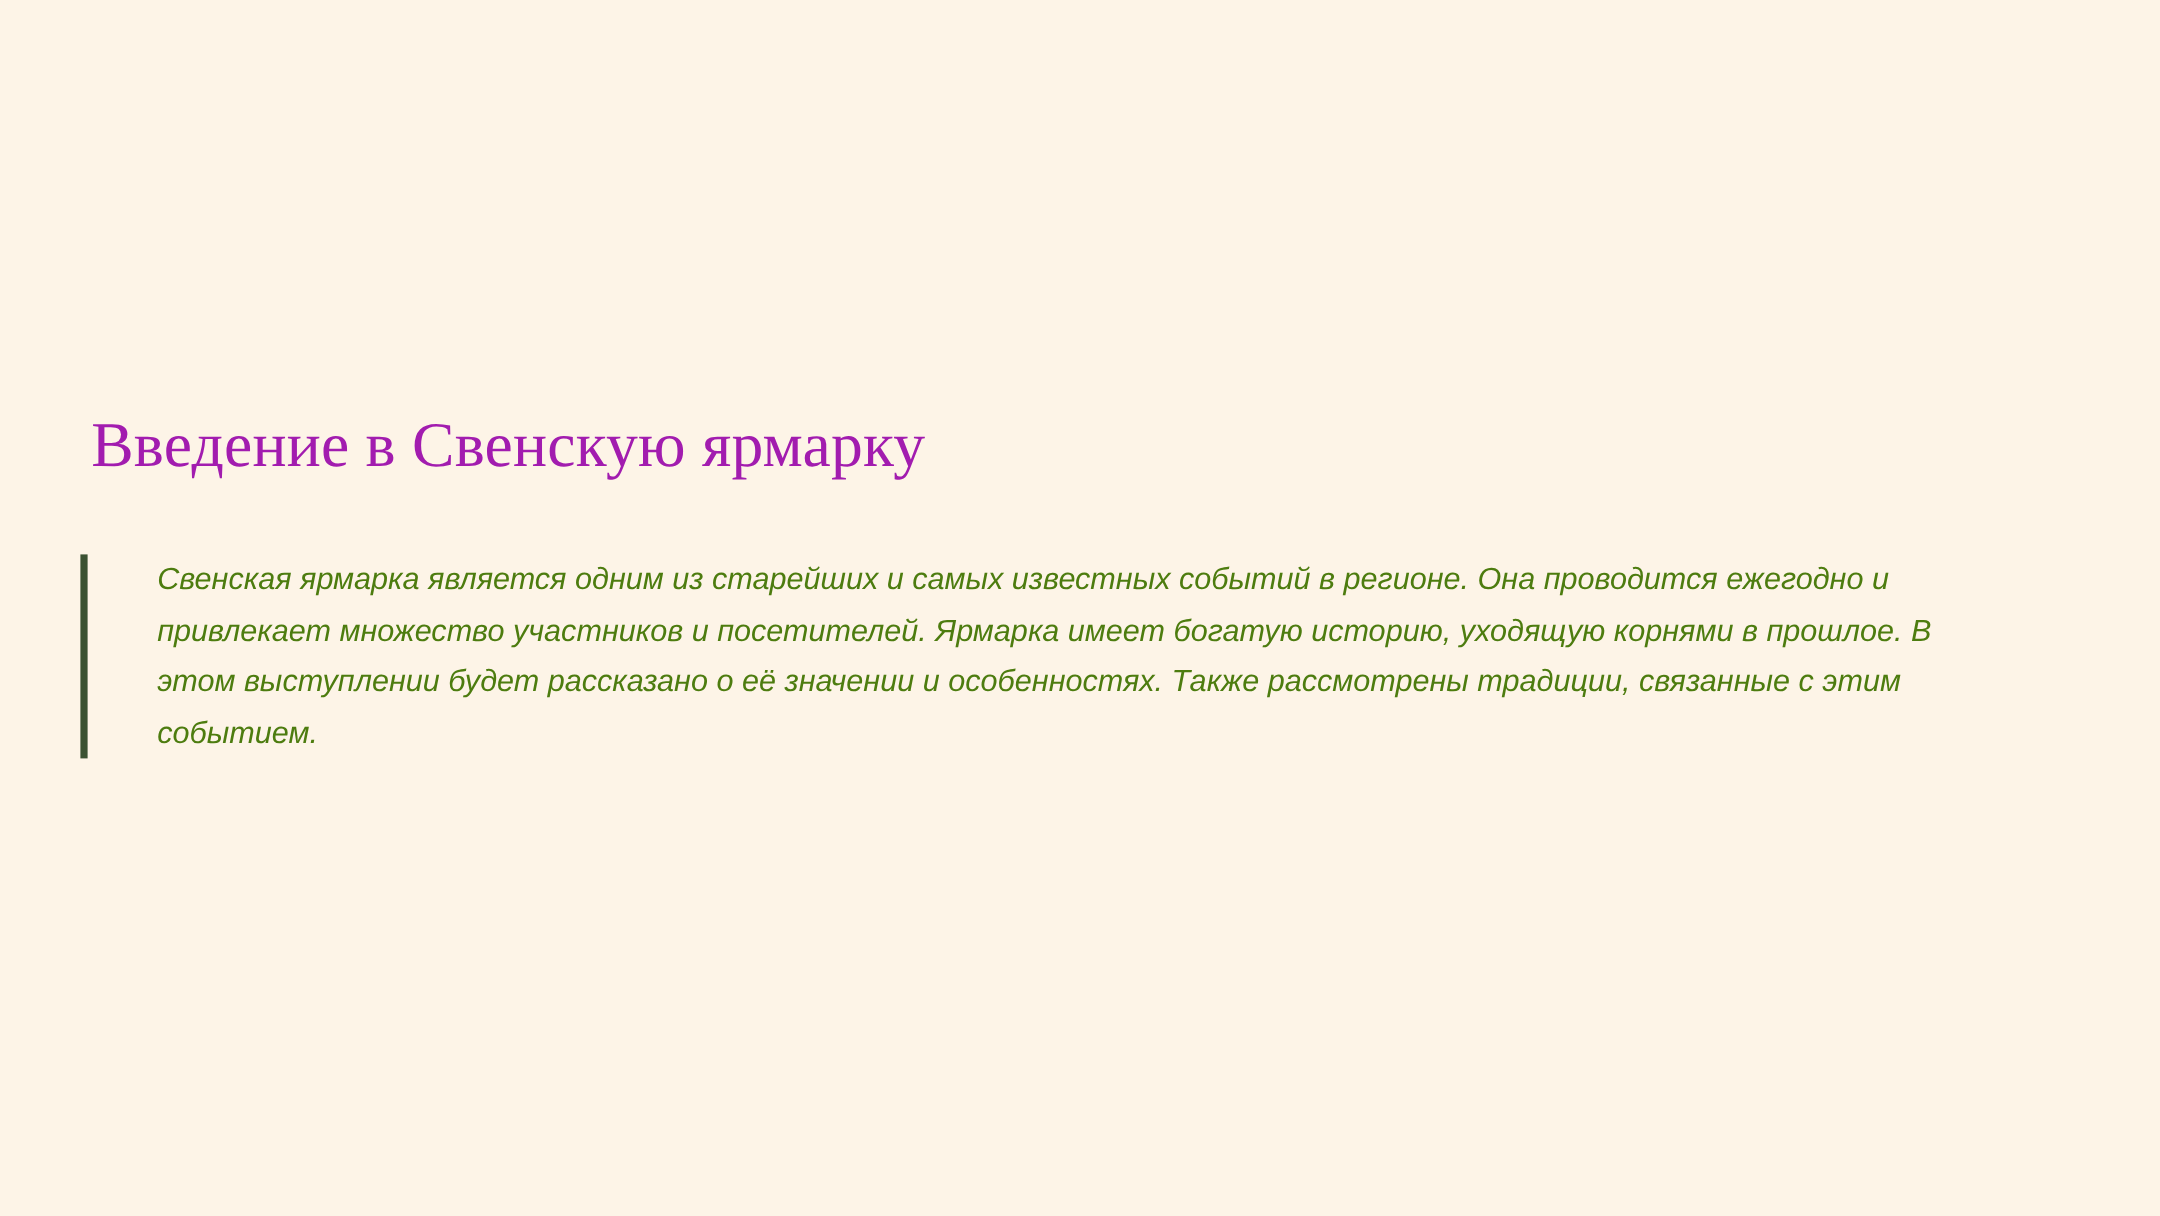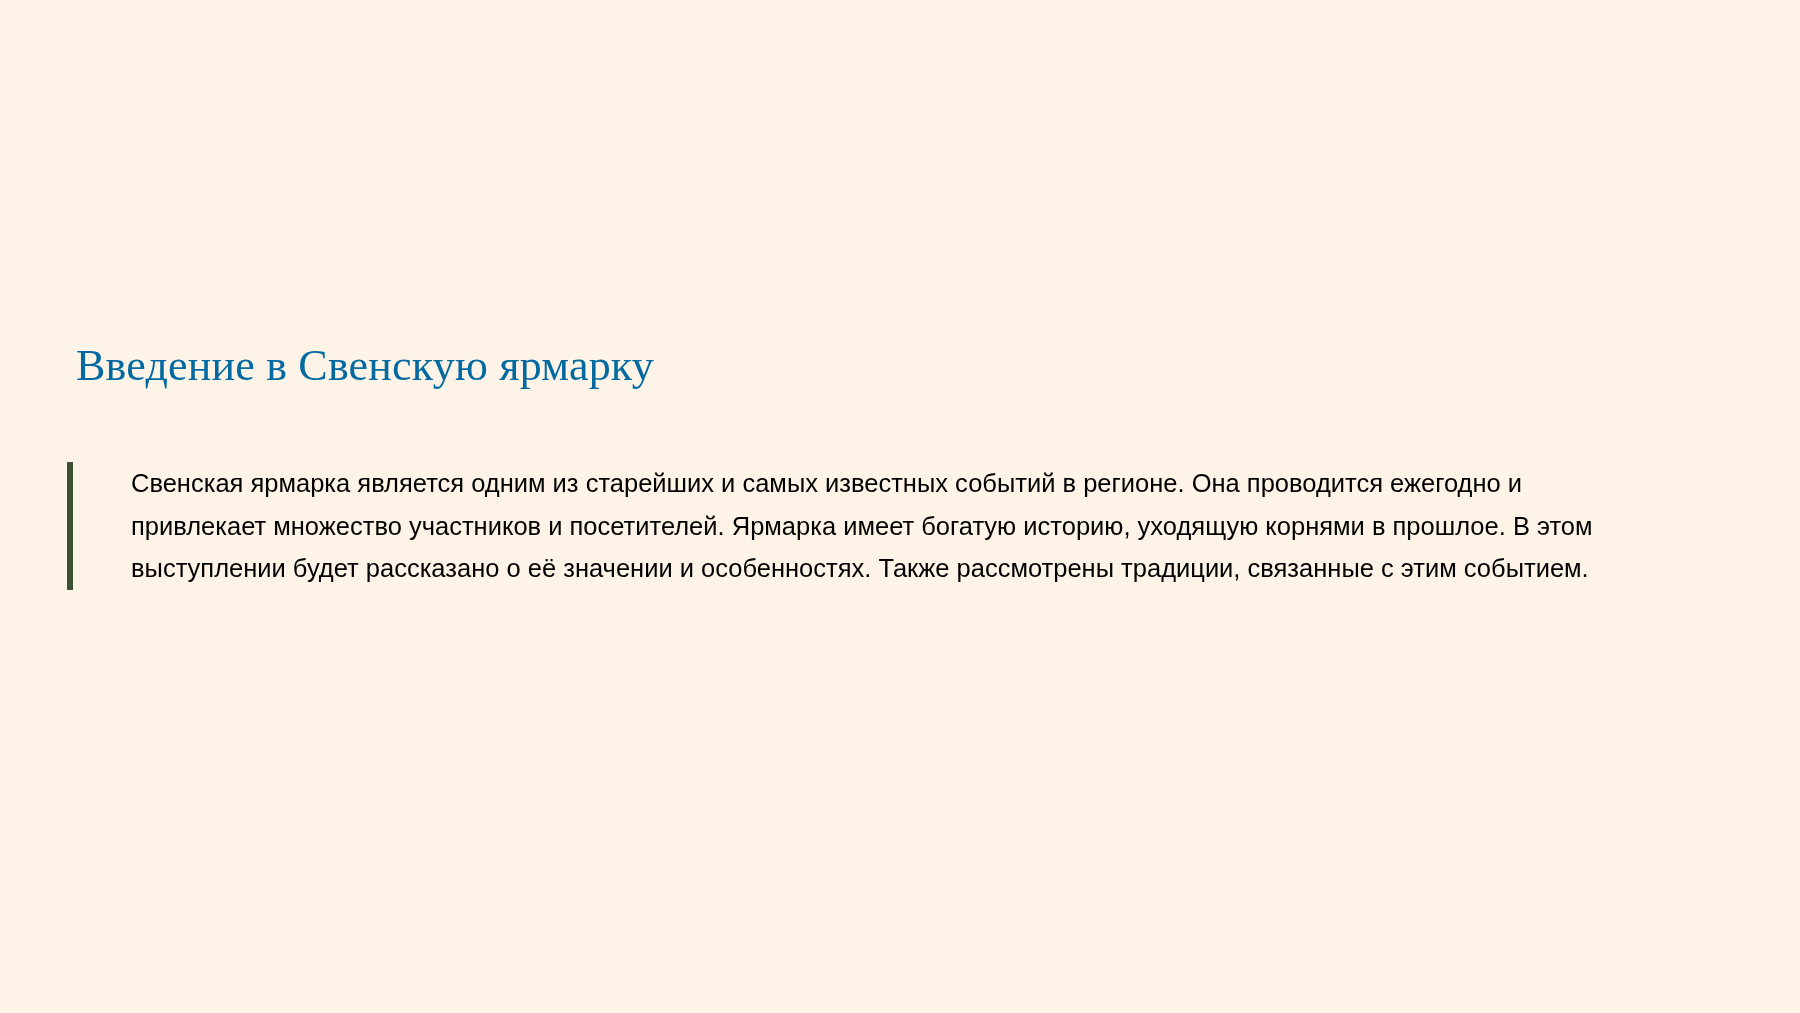--- a/index.html
+++ b/index.html
@@ -23,24 +23,24 @@
     height: 1013px;
     background: #fdf4e7;
   }
 
   
   .slide-title {
     position: absolute;
     left: 76px;
     top: 340px;
     font-family: "Liberation Serif", "DejaVu Serif", serif;
-    font-size: 44px;
+    font-size: 53px;
     line-height: 1.18;
     font-weight: 400;
-    color: #0369a1;
+    color: #a21caf;
     letter-spacing: 0.2px;
     white-space: nowrap;
   }
 
   
   .body-block {
     position: absolute;
     left: 67px;
     top: 462px;
     width: 1650px;
@@ -55,23 +55,24 @@
     align-self: stretch;
   }
 
   .body-text {
     flex: 1 1 auto;
     padding-left: 58px;
     font-family: "Liberation Sans", sans-serif;
     font-size: 25.5px;
     line-height: 42.5px;
     font-weight: 400;
-    color: #000000;
+    color: #4d7c0f;
     max-width: 1580px;
     text-align: left;
+    font-style: italic;
   }
 </style>
 </head>
 <body>
 
 <div class="slide">
 
   <h1 class="slide-title">Введение в Свенскую ярмарку</h1>
 
   <div class="body-block">

